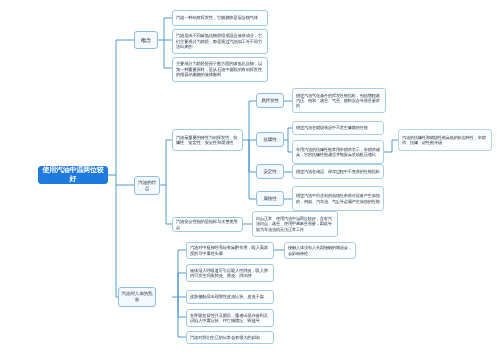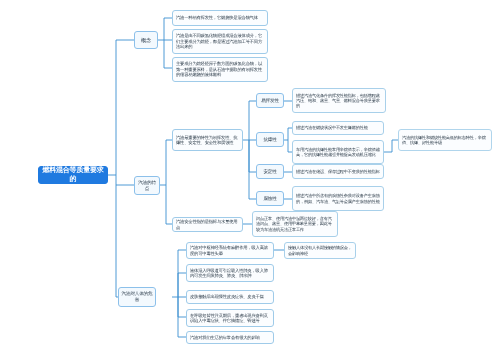--- a/index.html
+++ b/index.html
@@ -99,21 +99,21 @@
       <path d="M172,297 L178,297 L178,250 L186,250"></path>
       <path d="M178,297 L178,273 L186,273"></path>
       <path d="M178,297 L186,297"></path>
       <path d="M178,297 L178,317 L186,317"></path>
       <path d="M178,297 L178,337 L186,337"></path>
 
       <path d="M274,250 L284,250"></path>
     </g>
   </svg>
 
-  <div class="node node-root" style="left:38px;top:166px;width:70px;height:18px;">燃料混合等质量要求的</div>
+  <div class="node node-root" style="left:38px;top:166px;width:70px;height:18px;">使用汽油中温两位较好</div>
 
   <div class="node node-branch" style="left:134px;top:31px;width:24px;height:18px;">概念</div>
 
   <div class="node node-leaf" style="left:172px;top:10px;width:96px;height:16px;">汽油一种易有挥发性，它燃烧快是混合物气体</div>
   <div class="node node-leaf" style="left:172px;top:29px;width:96px;height:25px;">汽油是由不同碳氢化物烃组成混合液体成分，它们主要成分为烷烃，都是通过汽油加工等不同方法出来的</div>
   <div class="node node-leaf" style="left:172px;top:57px;width:96px;height:25px;">主要成分为烷烃烃原子数方面的碳氢化合物，以第一种重要原料，是从石油中提取的有易挥发性的很容易燃烧的液体燃料</div>
 
   <div class="node node-branch" style="left:134px;top:176px;width:26px;height:19px;font-size:4.6px;">汽油的特点</div>
 
   <div class="node node-leaf" style="left:172px;top:129px;width:71px;height:22px;">汽油最重要的特性为易挥发性、抗爆性、安定性、安全性和腐蚀性</div>

